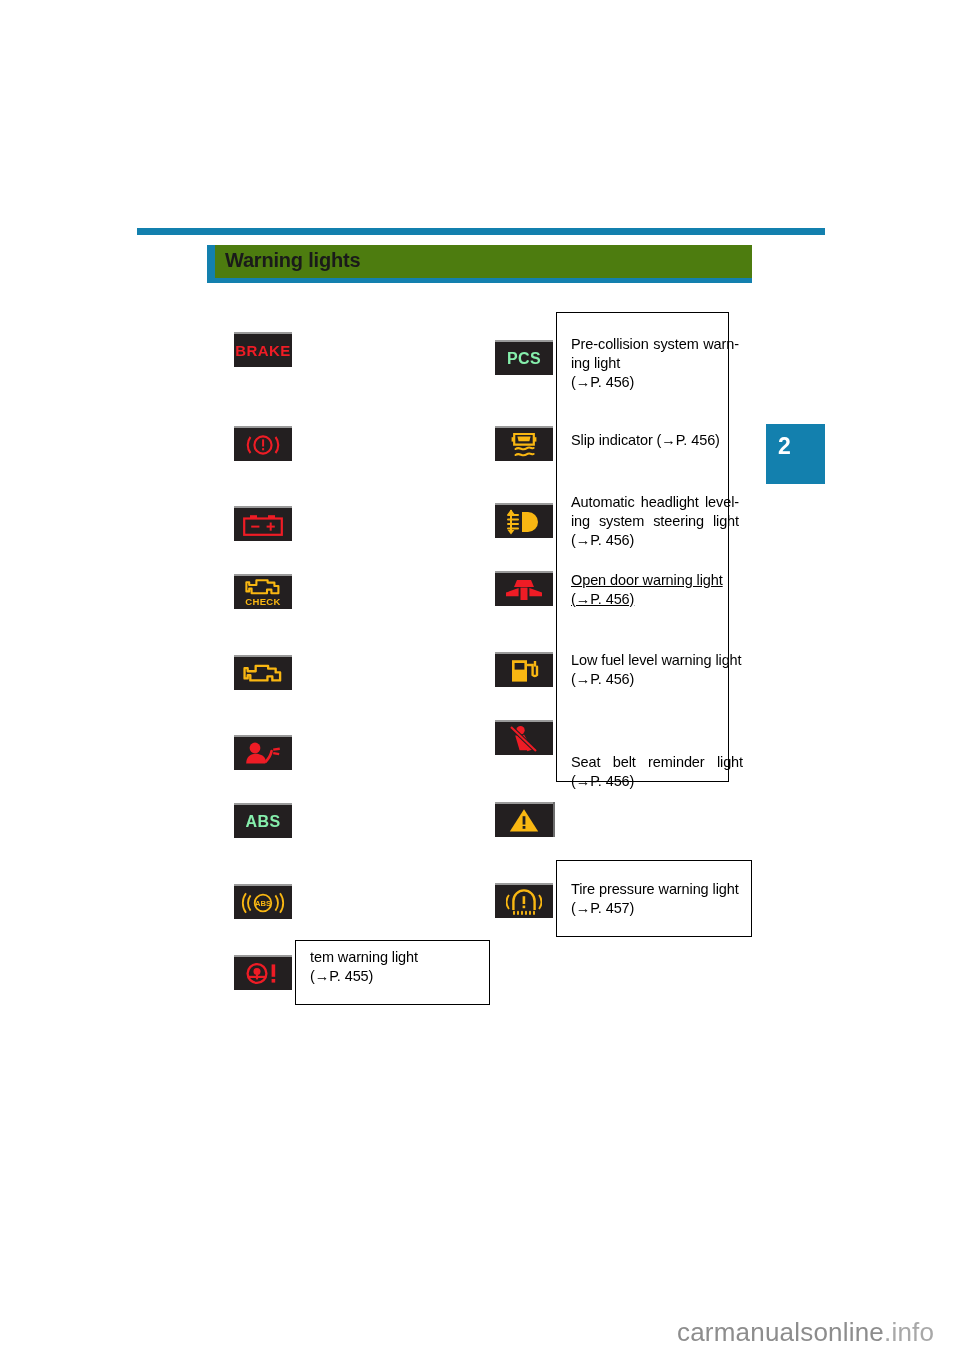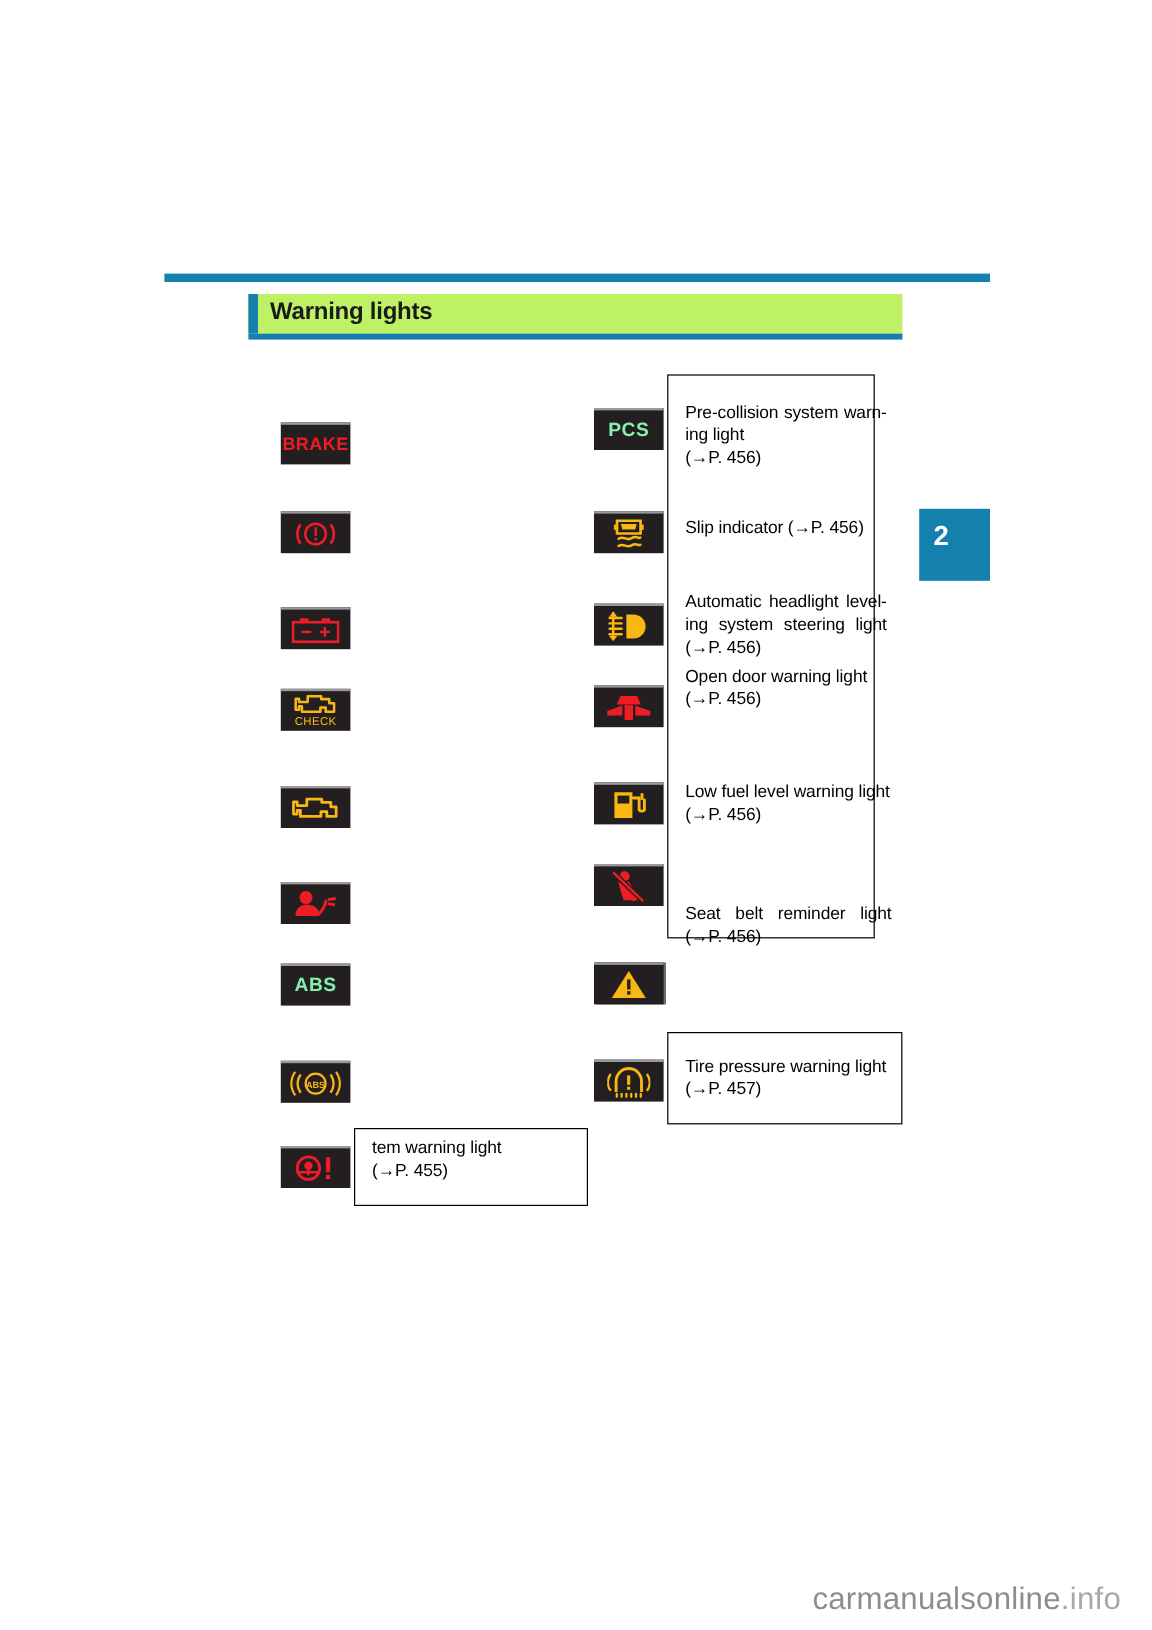--- a/index.html
+++ b/index.html
@@ -31,21 +31,21 @@
     height: 7px;
     background: #1380AE;
   }
 
   .section-header {
     position: absolute;
     left: 207px;
     top: 245px;
     width: 545px;
     height: 33px;
-    background: #bef264;
+    background: #4d7c0f;
     box-sizing: border-box;
     text-decoration: underline;
   }
   .section-header .accent {
     position: absolute;
     left: 0; top: 0;
     width: 8px; height: 33px;
     background: #1380AE;
   }
   .section-header .underline {
@@ -149,21 +149,21 @@
   <div class="section-header">
     <div class="accent"></div>
     <div class="underline"></div>
     <div class="title">Warning lights</div>
   </div>
 
   <div class="chapter-tab">
     <div class="num">2</div>
   </div>
 
-  <div class="icon-tile" style="left:234px; top:352px;">
+  <div class="icon-tile" style="left:234px; top:332px;">
     <span class="tile-text red">BRAKE</span>
   </div>
 
   <div class="icon-tile" style="left:234px; top:426px;">
     <svg class="glyph" width="44" height="26" viewBox="0 0 44 26">
       <g fill="none" stroke="#EE1C25" stroke-width="2.1">
         <circle cx="22" cy="13" r="8.6"></circle>
         <path d="M9.5 5.0 A 13 13 0 0 0 9.5 21.0"></path>
         <path d="M34.5 5.0 A 13 13 0 0 1 34.5 21.0"></path>
       </g>
@@ -184,21 +184,21 @@
   </div>
 
   <div class="icon-tile" style="left:234px; top:574px;">
     <div style="display:flex; flex-direction:column; align-items:center; line-height:1;">
       <svg class="glyph" width="36" height="18" viewBox="0 0 36 18">
         <path d="M4.2 7.0 L4.2 4.2 L1.4 4.2 L1.4 13.4 L4.2 13.4 L4.2 10.6
                  L6.6 10.6 L6.6 15.2 L22.0 15.2 L22.0 11.6 L26.4 11.6 L26.4 15.2
                  L33.4 15.2 L33.4 8.0 L29.4 8.0 L29.4 4.6 L22.6 4.6 L22.6 2.2
                  L11.4 2.2 L11.4 7.0 Z" fill="none" stroke="#F9B712" stroke-width="2.1" stroke-linejoin="round"></path>
       </svg>
-      <span style="font-family:'Liberation Sans',sans-serif; font-weight:normal; font-size:9.5px; color:#F9B712; letter-spacing:0.3px; margin-top:1px;">CHECK</span>
+      <span style="font-family:'Liberation Sans',sans-serif; font-weight:bold; font-size:9.5px; color:#F9B712; letter-spacing:0.3px; margin-top:1px;">CHECK</span>
     </div>
   </div>
 
   <div class="icon-tile" style="left:234px; top:655px;">
     <svg class="glyph" width="40" height="21" viewBox="0 0 36 18">
       <path d="M4.2 7.0 L4.2 4.2 L1.4 4.2 L1.4 13.4 L4.2 13.4 L4.2 10.6
                L6.6 10.6 L6.6 15.2 L22.0 15.2 L22.0 11.6 L26.4 11.6 L26.4 15.2
                L33.4 15.2 L33.4 8.0 L29.4 8.0 L29.4 4.6 L22.6 4.6 L22.6 2.2
                L11.4 2.2 L11.4 7.0 Z" fill="none" stroke="#F9B712" stroke-width="2.1" stroke-linejoin="round"></path>
     </svg>
@@ -337,21 +337,21 @@
     <div class="callout-row" style="top:118px; width:168px;">
       <div>Slip indicator (→P. 456)</div>
     </div>
 
     <div class="callout-row" style="top:180px; width:168px;">
       <div class="just">Automatic headlight level-</div>
       <div class="just">ing system steering light</div>
       <div>(→P. 456)</div>
     </div>
 
-    <div class="callout-row" style="top:242px; width:168px;">
+    <div class="callout-row" style="top:258px; width:168px;text-decoration:underline;">
       <div>Open door warning light</div>
       <div>(→P. 456)</div>
     </div>
 
     <div class="callout-row" style="top:338px; width:172px;">
       <div>Low fuel level warning light</div>
       <div>(→P. 456)</div>
     </div>
 
     <div class="callout-row" style="top:412px; width:172px;margin-top:28px;">

